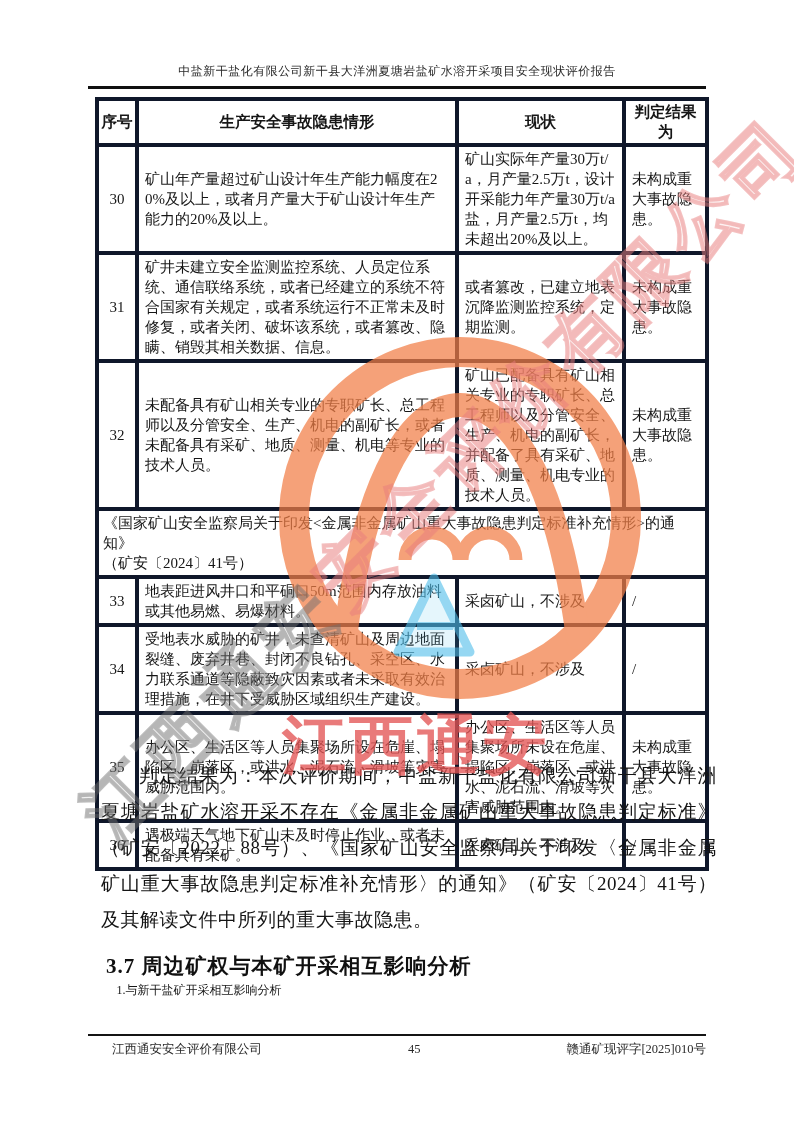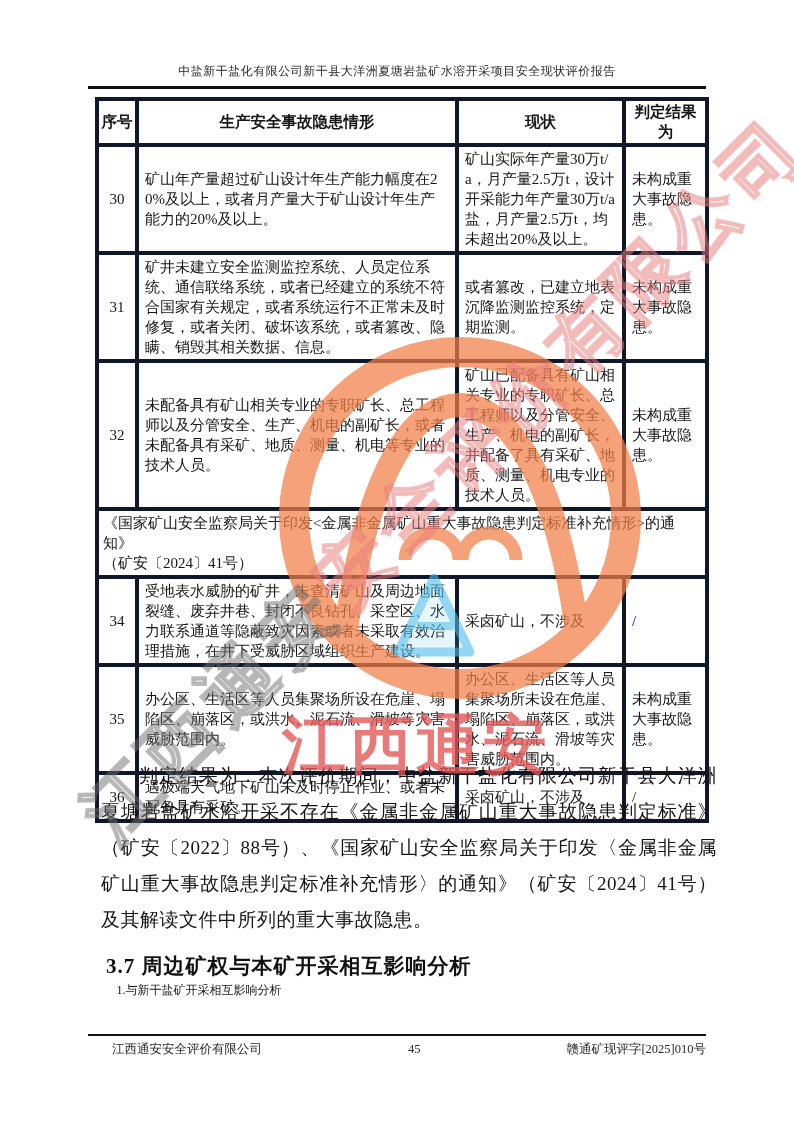--- a/index.html
+++ b/index.html
@@ -147,20 +147,26 @@
         <td class="c-no">32</td>
         <td class="c-sit">未配备具有矿山相关专业的专职矿长、总工程师以及分管安全、生产、机电的副矿长，或者未配备具有采矿、地质、测量、机电等专业的技术人员。</td>
         <td class="c-sta">矿山已配备具有矿山相关专业的专职矿长、总工程师以及分管安全、生产、机电的副矿长，并配备了具有采矿、地质、测量、机电专业的技术人员。</td>
         <td class="c-res">未构成重大事故隐患。</td>
       </tr>
       <tr class="hdv">
         <td class="c-div" colspan="4">
           <span class="dv-line">《国家矿山安全监察局关于印发&lt;金属非金属矿山重大事故隐患判定标准补充情形&gt;的通知》</span>
           <span class="dv-line">（矿安〔2024〕41号）</span>
         </td>
+      </tr>
+      <tr class="h33">
+        <td class="c-no">33</td>
+        <td class="c-sit">地表距进风井口和平硐口50m范围内存放油料或其他易燃、易爆材料。</td>
+        <td class="c-sta">采卤矿山，不涉及</td>
+        <td class="c-res">/</td>
       </tr>
       <tr class="h34">
         <td class="c-no">34</td>
         <td class="c-sit">受地表水威胁的矿井，未查清矿山及周边地面裂缝、废弃井巷、封闭不良钻孔、采空区、水力联系通道等隐蔽致灾因素或者未采取有效治理措施，在井下受威胁区域组织生产建设。</td>
         <td class="c-sta">采卤矿山，不涉及</td>
         <td class="c-res">/</td>
       </tr>
       <tr class="h35">
         <td class="c-no">35</td>
         <td class="c-sit">办公区、生活区等人员集聚场所设在危崖、塌陷区、崩落区，或洪水、泥石流、滑坡等灾害威胁范围内。</td>

